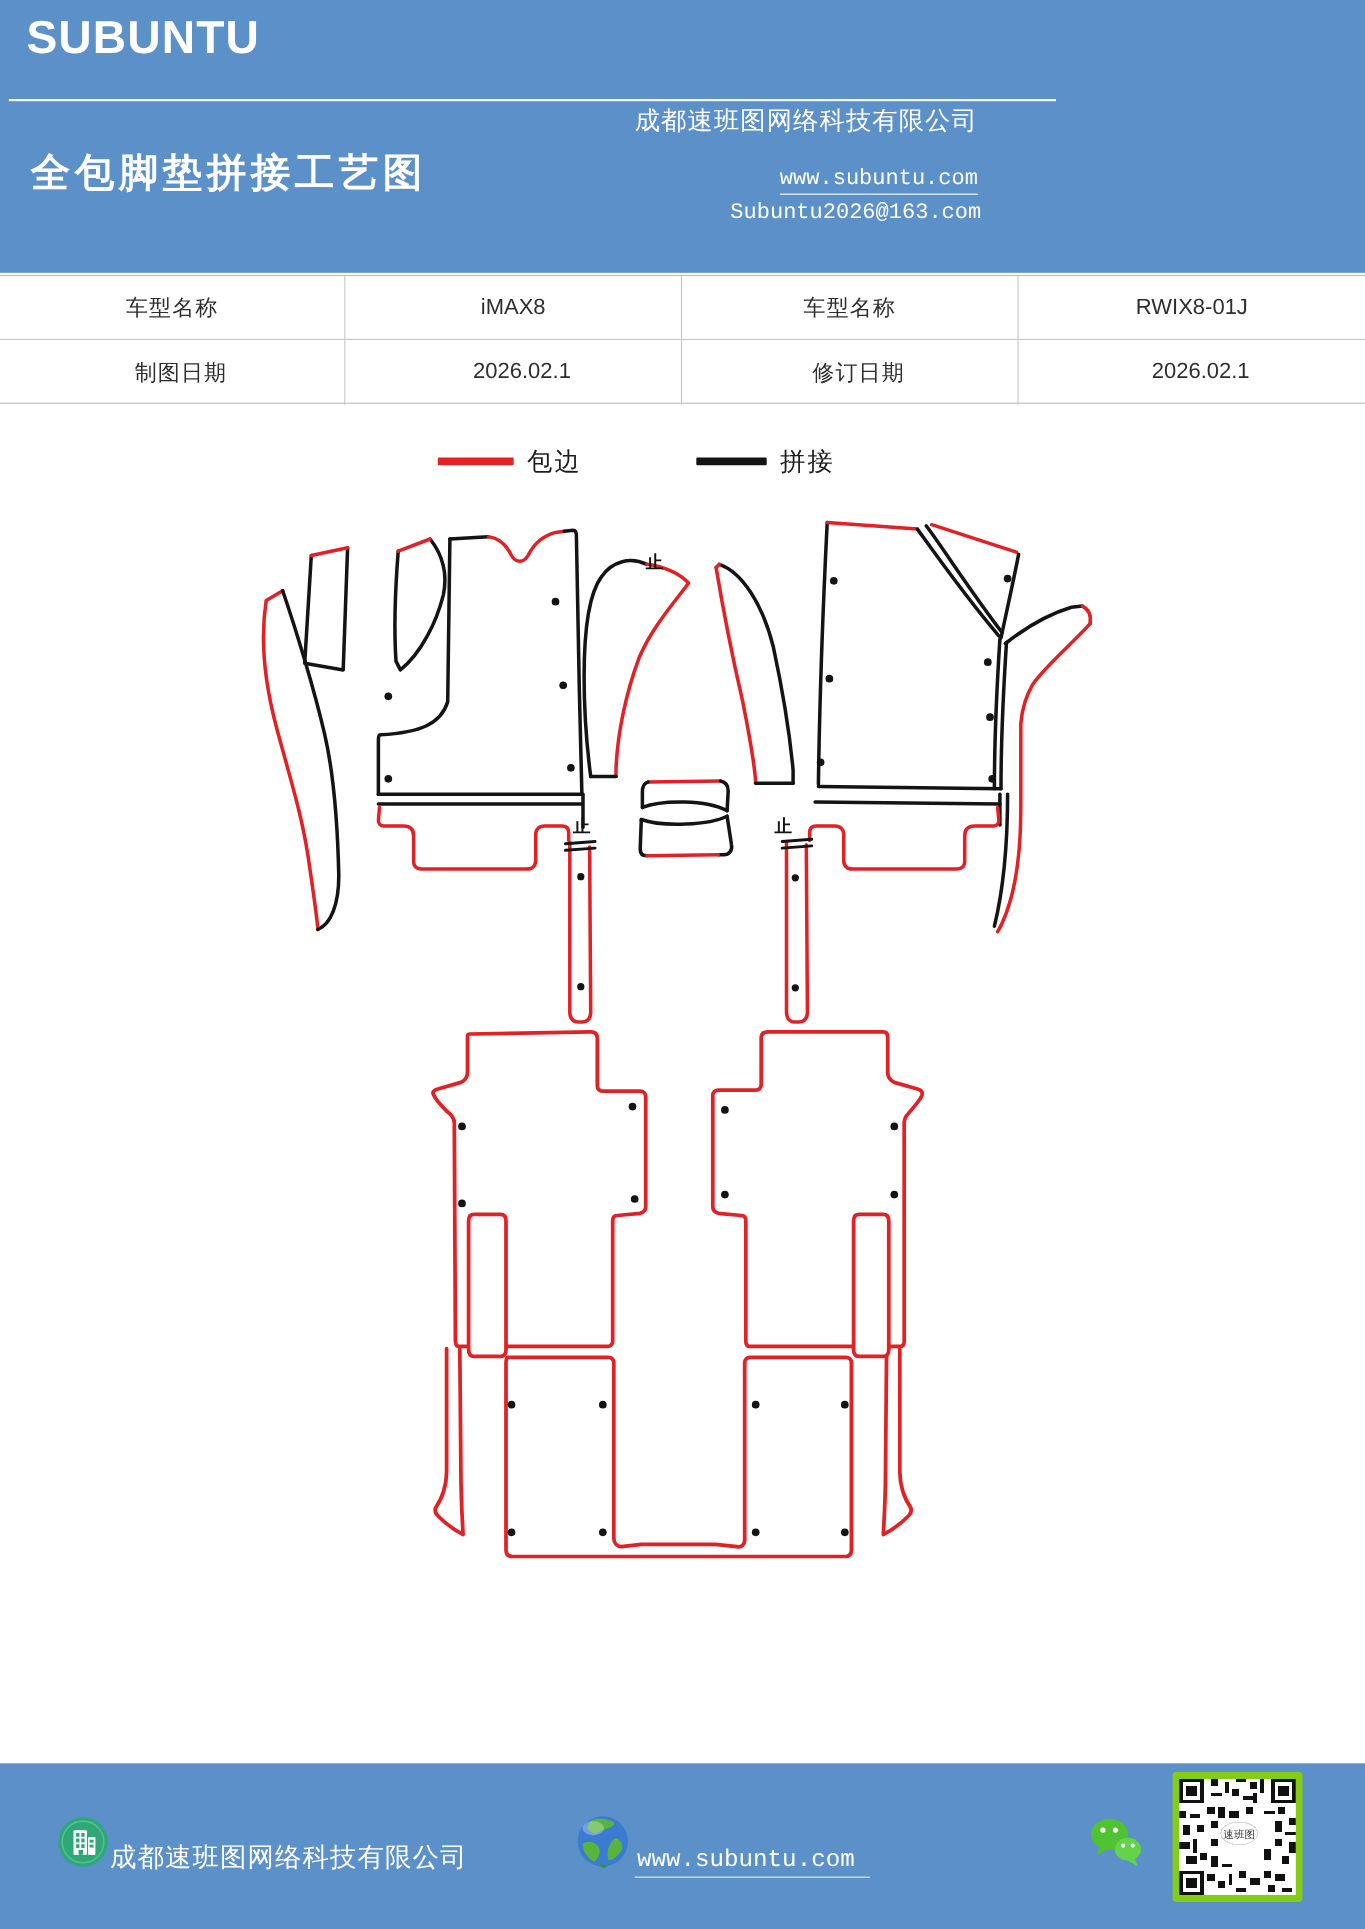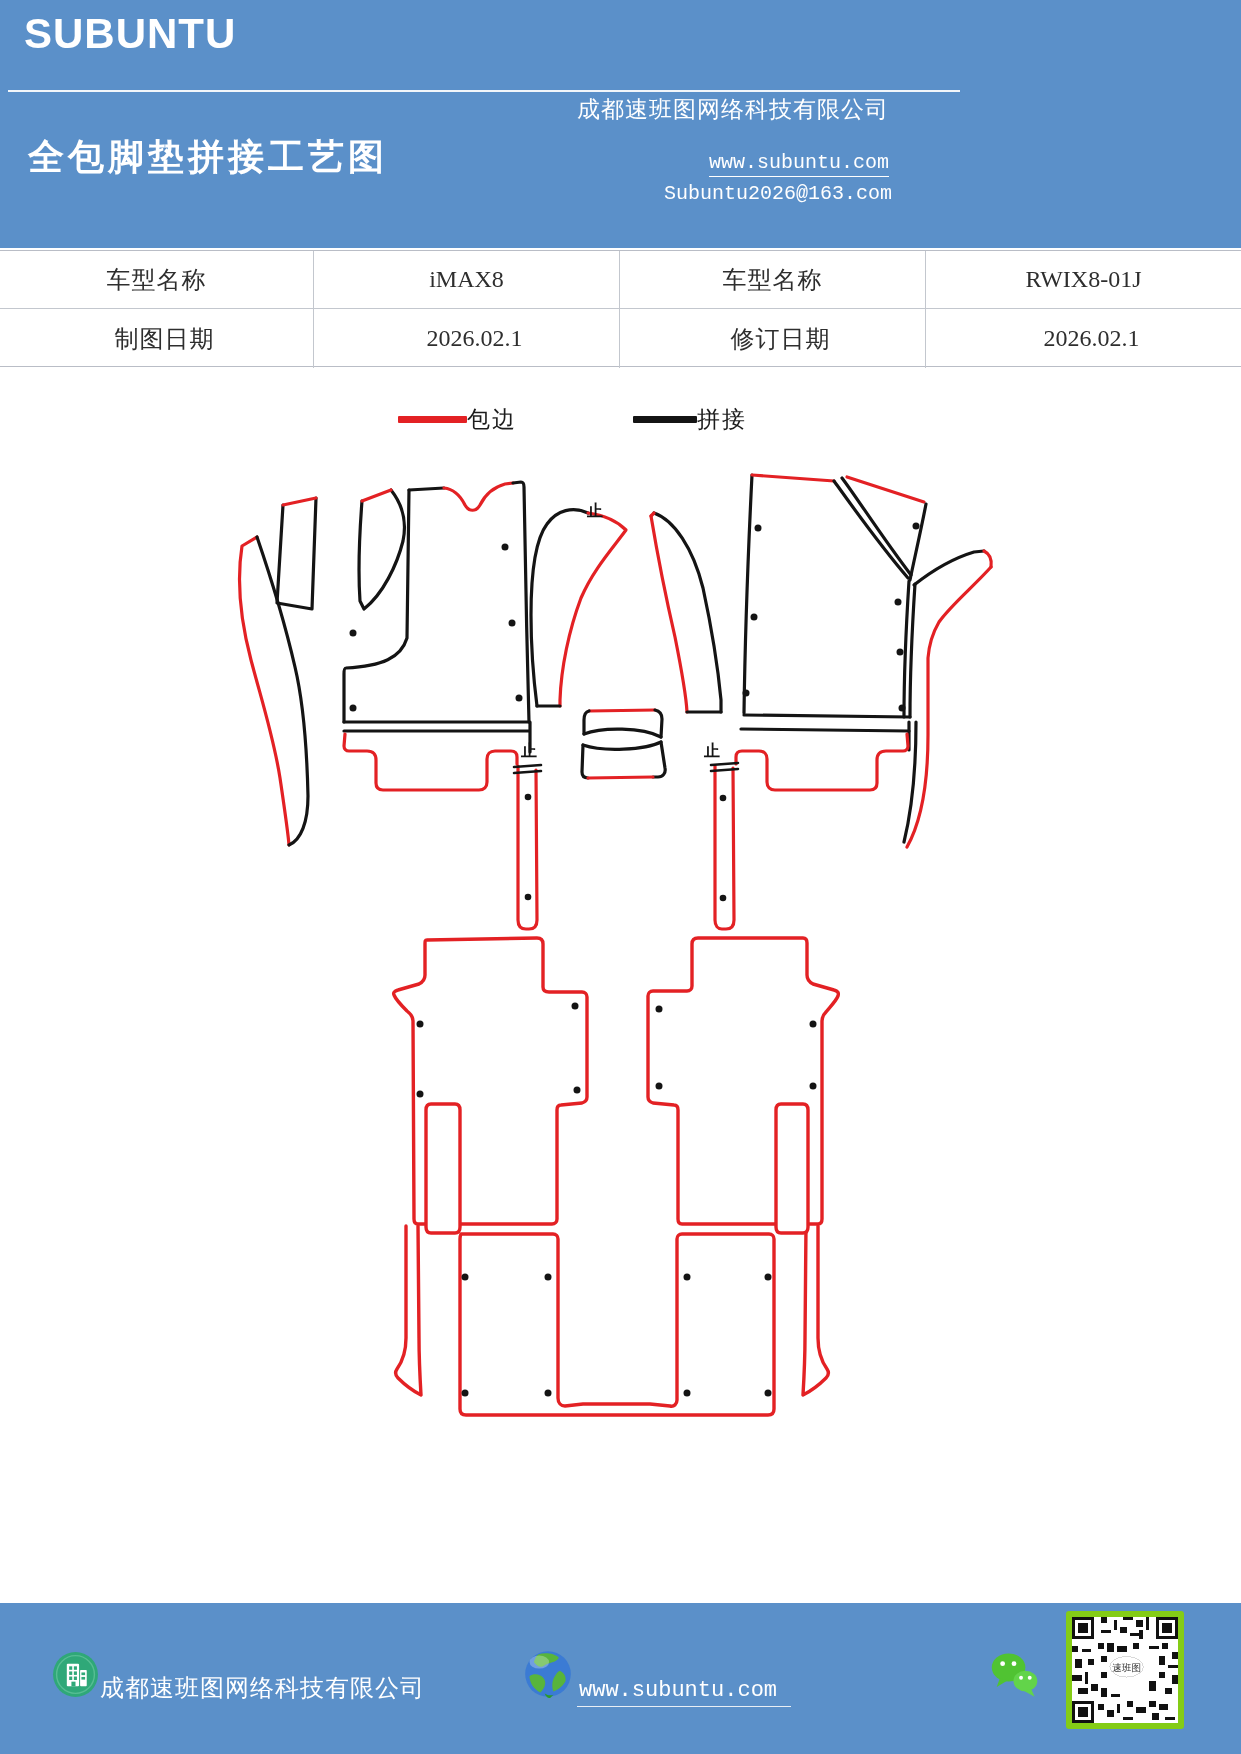--- a/index.html
+++ b/index.html
@@ -16,29 +16,29 @@
              font-family:"Liberation Mono","DejaVu Sans Mono",monospace; border-bottom:1.5px solid #fff; padding-bottom:2px; }
   .hdr-mail { position:absolute; right:349px; top:182px; font-size:20px; color:#fff;
               font-family:"Liberation Mono","DejaVu Sans Mono",monospace;margin-left:38px; }
   .sop { position:absolute; left:933px; top:48px; width:300px; font-size:84px; font-weight:700; color:#fff; letter-spacing:4px; }
 
   
   .info-table { position:absolute; left:0; top:250px; width:1241px; height:117px;
                 display:grid; grid-template-columns:314px 306px 306px 315px; grid-template-rows:58px 59px;
                 border-top:1px solid #b9bdc6; border-bottom:1px solid #b9bdc6; background:#fff; }
   .cell { border-right:1px solid #c3c7ce; border-bottom:1px solid #c3c7ce;
-          display:flex; align-items:center; justify-content:center; font-size:24px; color:#2e2e2e; letter-spacing:1px;font-family:Liberation Serif, serif; }
+          display:flex; align-items:center; justify-content:center; font-size:20px; color:#2e2e2e; letter-spacing:1px; }
   .cell:nth-child(4n) { border-right:none; }
   .cell:nth-child(n+5) { border-bottom:none;padding-left:16px; }
   .cell.val { letter-spacing:0; }
 
   
   .legend-item { position:absolute; display:flex; align-items:center; }
   .legend-swatch { height:7px; border-radius:1px; }
-  .legend-label { font-size:23px; color:#1c1c1c; letter-spacing:2px;text-align:center; }
+  .legend-label { font-size:23px; color:#1c1c1c; margin-left:12px; letter-spacing:2px;text-align:center; }
 
   
   .drawing-wrap { position:absolute; left:0; top:425px; width:1241px; height:1010px; }
 
   
   .footer { position:absolute; left:0; top:1603px; width:1241px; height:151px; background:#5b90c9; }
   .ft-company { position:absolute; left:100px; top:1672px; font-size:24px; color:#fff; letter-spacing:1px; }
   .ft-url { position:absolute; left:577px; top:1678px; font-size:22px; color:#fff;
             font-family:"Liberation Mono","DejaVu Sans Mono",monospace; border-bottom:1.5px solid #e8eef5; padding:0 14px 3px 2px; }
   .icon-abs { position:absolute; }

